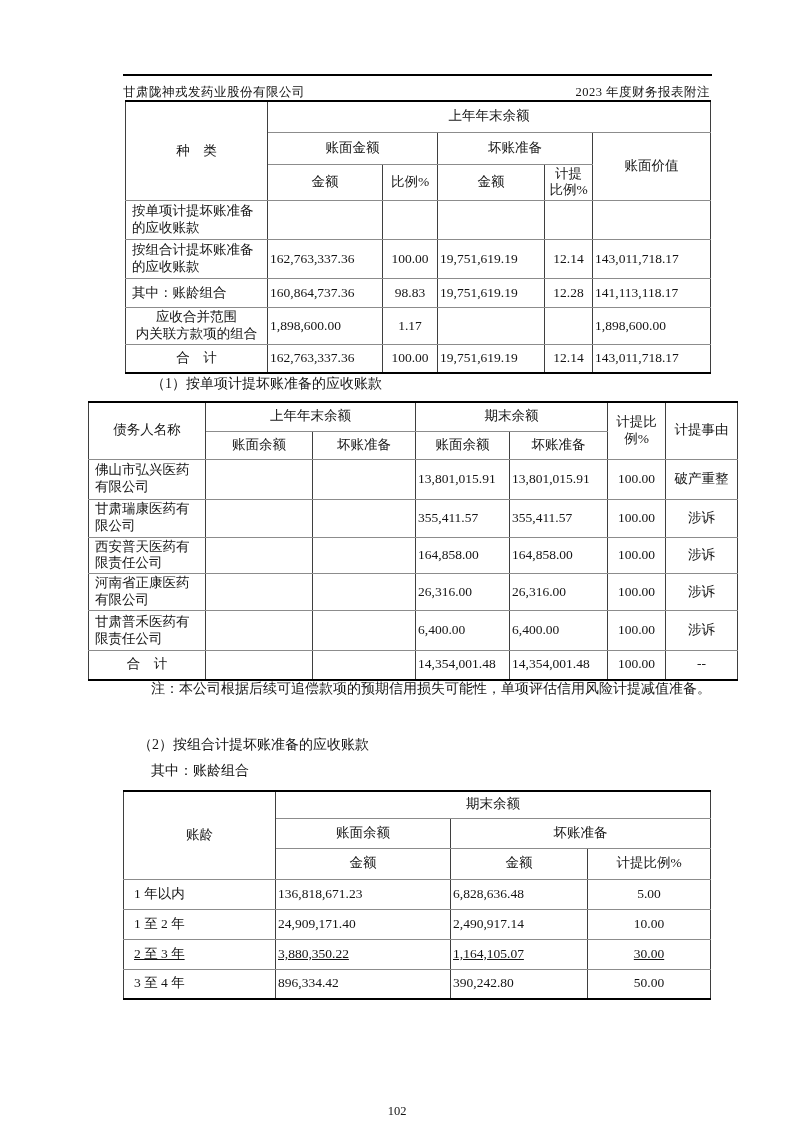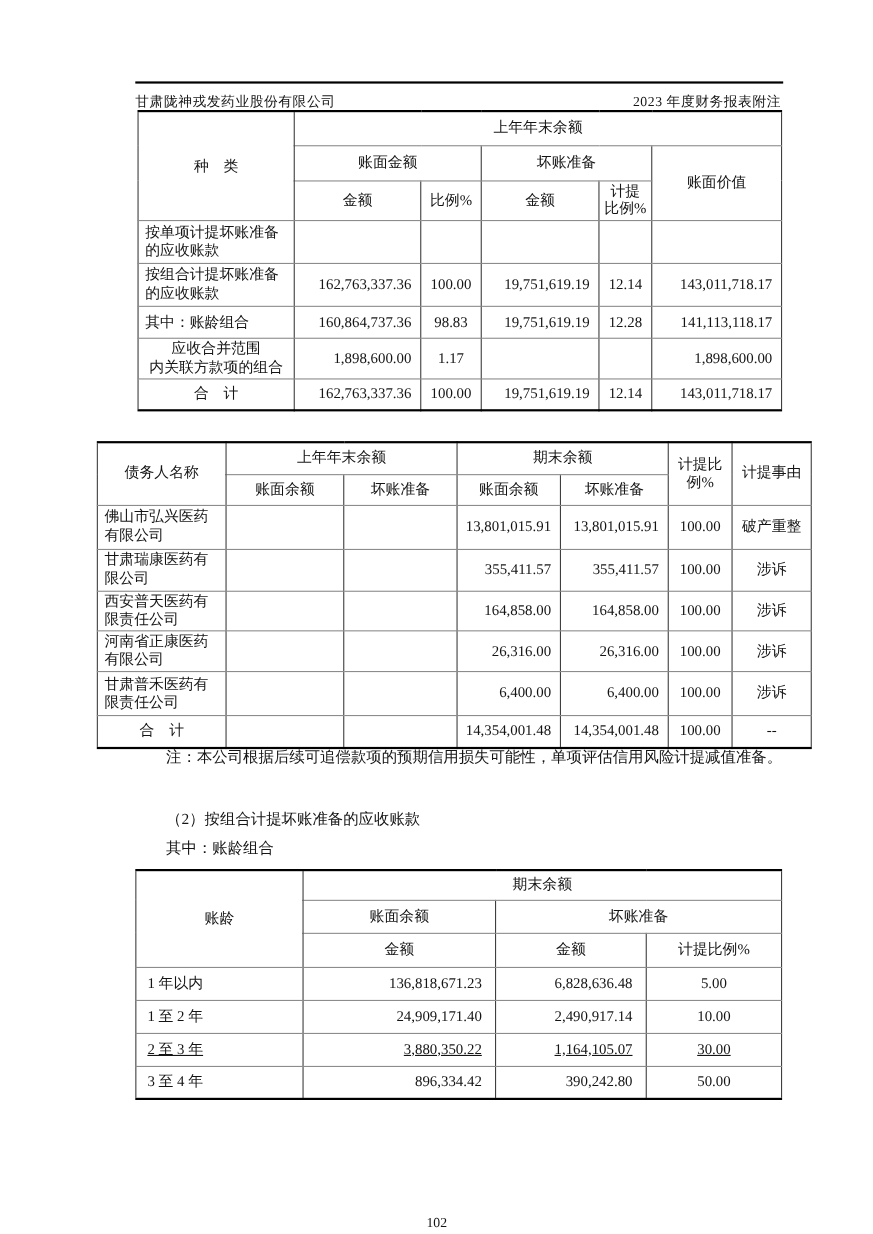--- a/index.html
+++ b/index.html
@@ -21,34 +21,34 @@
     border-top:2.5px solid #000; border-bottom:2.5px solid #000;
   }
   th, td {
     border-left:1px solid #3f3f3f; border-right:1px solid #3f3f3f;
     border-top:1px solid #8c8c8c; border-bottom:1px solid #8c8c8c;
     font-weight:normal; white-space:pre-line; line-height:1.25;
     overflow:hidden; padding:1px 2px;
   }
   th { text-align:center; }
   td.al { text-align:left;  padding:1px 4px 1px 6px; }
-  td.ar { text-align:right; padding:1px 8px 1px 2px; }
+  td.ar { text-align:left; padding:1px 8px 1px 2px; }
   td.ac { text-align:center; }
 
   .t1 { left:125px; top:100px; width:585px; }
   .t2 { left:88px;  top:401px; width:649px; }
   .t3 { left:123px; top:790px; width:587px; }
   .t3 td.al { padding-left:10px; }
   .t3 td.ar { padding-right:12px; }
 
   .para { position:absolute; font-size:14px; white-space:nowrap; }
   .p-item1 { left:151px; top:375px; }
   .p-note1 { left:151px; top:680px; }
   .p-note2 { left:123px; top:708px; }
-  .p-item2 { left:151px; top:736px; }
+  .p-item2 { left:138px; top:736px; }
   .p-item2s{ left:151px; top:762px; }
 
   .pageno { position:absolute; top:1104px; left:0; width:100%; text-align:center; font-size:12.5px; }
 </style>
 </head>
 <body>
 
 <div class="page">
 
   <div class="hdr-text hdr-left">甘肃陇神戎发药业股份有限公司</div>
@@ -122,20 +122,21 @@
           <td class="ac">合　计</td>
           <td class="ar">162,763,337.36</td>
           <td class="ac">100.00</td>
           <td class="ar">19,751,619.19</td>
           <td class="ac">12.14</td>
           <td class="ar">143,011,718.17</td>
         </tr>
       </tbody>
   </table>
 
+  <div class="para p-item1">（1）按单项计提坏账准备的应收账款</div>
 
   <table class="t2">
     <colgroup>
       <col style="width:117px">
         <col style="width:107px">
         <col style="width:103px">
       <col style="width:94px">
         <col style="width:98px">
         <col style="width:58px">
         <col style="width:72px">

